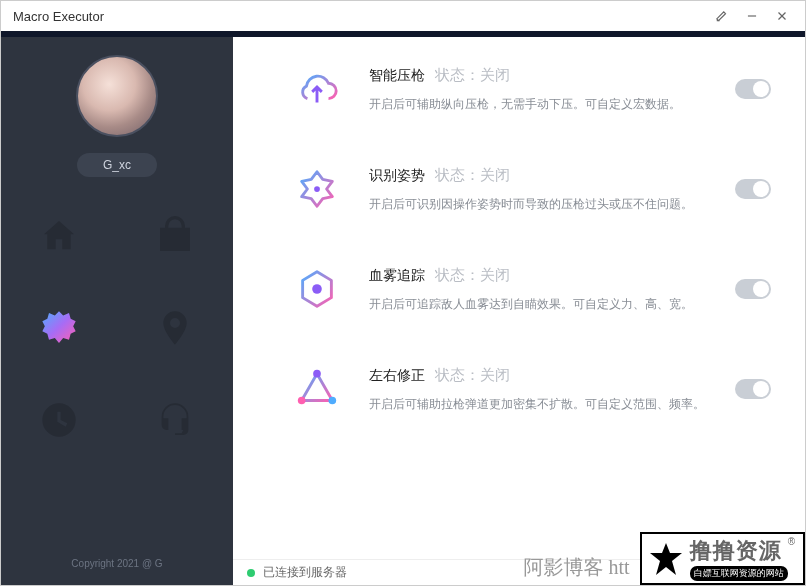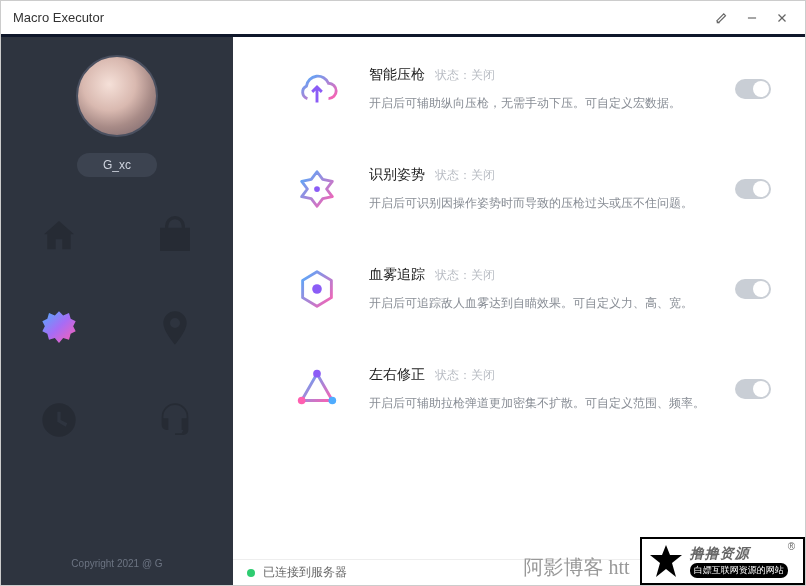--- a/index.html
+++ b/index.html
@@ -1,18 +1,18 @@
 <!DOCTYPE html>
 <html><head>
 <meta charset="utf-8">
 <style>
 * { margin: 0; padding: 0; box-sizing: border-box; font-family: "Microsoft YaHei", Arial, sans-serif; }
 body { width: 806px; height: 586px; overflow: hidden; border: 1px solid #ccc; }
 .window { display: flex; flex-direction: column; height: 100%; background: #fff; }
-.titlebar { height: 36px; display: flex; align-items: center; padding: 0 8px 0 12px; border-bottom: 3px solid #0f172a; }
+.titlebar { height: 36px; display: flex; align-items: center; padding: 0 8px 0 12px; border-bottom: 6px solid #0f172a; }
 .title-text { font-size: 13px; color: #333; }
 .titlebar-spacer { flex: 1; }
 .title-btn { width: 30px; height: 30px; display: flex; align-items: center; justify-content: center; color: #666; cursor: pointer; }
 .title-btn svg { width: 14px; height: 14px; }
 .body { flex: 1; display: flex; min-height: 0; }
 .sidebar { width: 232px; background: #2e343f; display: flex; flex-direction: column; align-items: center; position: relative; }
 .avatar { width: 82px; height: 82px; border-radius: 50%; margin-top: 18px; background: radial-gradient(circle at 40% 35%, #f5e0d8 0%, #d9b9b0 38%, #a88b87 62%, #6d5b63 100%); border: 2px solid #4a5060; }
 .username-pill { margin-top: 16px; background: #3c4350; color: #cfd4de; font-size: 12px; padding: 5px 26px; border-radius: 14px; }
 .nav-grid { margin-top: 36px; width: 100%; display: grid; grid-template-columns: 1fr 1fr; row-gap: 46px; justify-items: center; }
 .nav-item { width: 46px; height: 46px; display: flex; align-items: center; justify-content: center; color: #262b34; border-radius: 10px; }
@@ -20,32 +20,32 @@
 .nav-item svg { width: 40px; height: 40px; }
 .copyright { position: absolute; bottom: 16px; font-size: 10px; color: #6c7482; }
 .main { flex: 1; display: flex; flex-direction: column; min-width: 0; gap: 20px; }
 .features { flex: 1; overflow: hidden; padding: 4px 0 0 0; }
 .feature-row { display: flex; align-items: center; padding: 24px 34px 28px 60px; }
 .feature-icon { width: 48px; height: 48px; flex-shrink: 0; display: flex; align-items: center; justify-content: center; }
 .feature-icon svg { width: 46px; height: 46px; }
 .feature-text { flex: 1; margin-left: 28px; min-width: 0; }
 .feature-title-line { display: flex; align-items: baseline; gap: 10px; }
 .feature-title { font-size: 14px; color: #222; font-weight: 500; }
-.feature-status { font-size: 12px; color: #b9bdc4; }
+.feature-status { font-size: 15px; color: #b9bdc4; }
 .feature-desc { font-size: 12px; color: #888d95; margin-top: 10px; line-height: 1.5; }
 .toggle { width: 36px; height: 20px; border-radius: 10px; background: #c9ced5; position: relative; flex-shrink: 0; cursor: pointer; }
 .toggle::after { content: ""; position: absolute; right: 2px; top: 2px; width: 16px; height: 16px; background: #fff; border-radius: 50%; }
 .statusbar { height: 26px; display: flex; align-items: center; padding-left: 14px; font-size: 12px; color: #666; border-top: 1px solid #eee; position: relative; }
 .status-dot { width: 8px; height: 8px; border-radius: 50%; background: #2ecc71; margin-right: 8px; }
 .watermark { position: absolute; right: 0; bottom: 0; display: flex; align-items: flex-end; }
 .wm-text1 { font-size: 20px; color: #999; font-family: SimSun, serif; margin-right: 10px; margin-bottom: 4px; }
 .wm-box { border: 2px solid #000; background: #fff; display: flex; align-items: center; padding: 2px 8px 2px 4px; }
 .wm-logo { width: 40px; height: 40px; }
 .wm-stack { display: flex; flex-direction: column; margin-left: 4px; }
-.wm-main { font-size: 14px; font-weight: 900; font-style: italic; letter-spacing: 1px; }
+.wm-main { font-size: 22px; font-weight: 900; letter-spacing: 1px; }
 .wm-sub { font-size: 9px; background: #000; color: #fff; padding: 1px 4px; text-align: center; border-radius: 7px; }
 .reg { font-size: 10px; align-self: flex-start; }
 </style>
 </head>
 <body>
 
 <div class="window">
   <div class="titlebar">
     <span class="title-text">Macro Executor</span>
     <div class="titlebar-spacer"></div>

